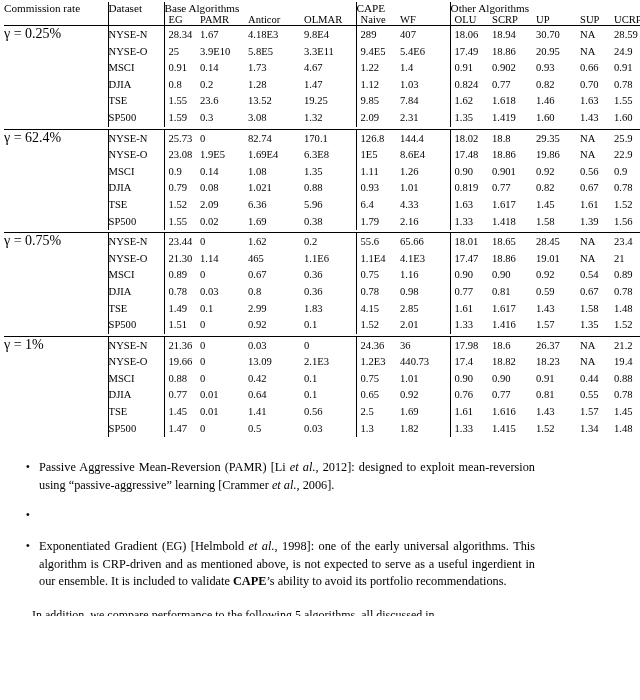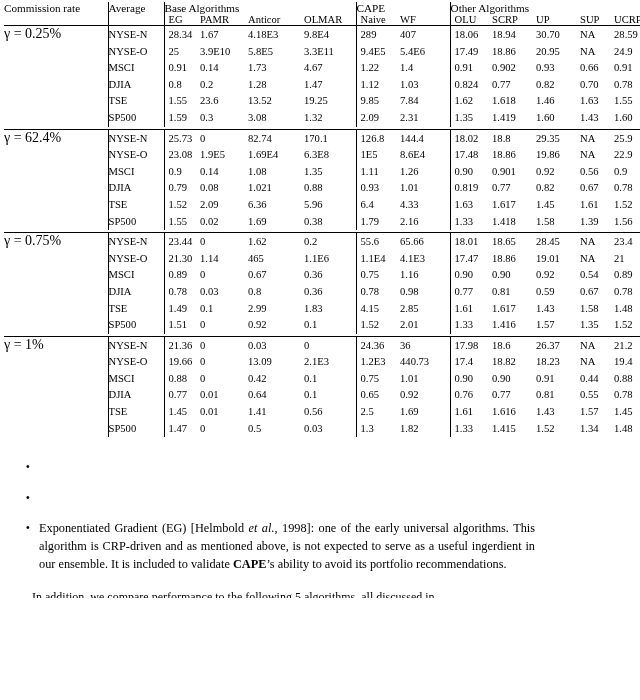--- a/index.html
+++ b/index.html
@@ -114,21 +114,21 @@
         <col class="c-wf">
       <col class="c-olu">
         <col class="c-scrp">
         <col class="c-up">
         <col class="c-sup">
         <col class="c-ucrp">
     </colgroup>
     <tbody>
       <tr class="hdr-top">
         <td>Commission rate</td>
-        <td class="sep-left ds-cell">Average</td>
+        <td class="sep-left ds-cell">Dataset</td>
         <td class="sep-left grp-title" colspan="4">Base Algorithms</td>
         <td class="sep-left grp-title" colspan="2">CAPE</td>
         <td class="sep-left grp-title" colspan="5">Other Algorithms</td>
       </tr>
       <tr class="hdr-sub rule-thick">
         <td></td>
         <td class="sep-left ds-cell"></td>
         <td class="vl-hdr">EG</td>
         <td>PAMR</td>
         <td>Anticor</td>
@@ -491,20 +491,21 @@
           <td class="num">1.52</td>
           <td class="num">1.34</td>
           <td class="num">1.48</td>
         </tr>
       </tbody>
   </table>
 
   <div class="bullets" id="bullet-list">
       <div class="bullet">
         <span class="dot">•</span>
+        <span class="txt">Passive Aggressive Mean-Reversion (PAMR) [Li <i>et al.</i>, 2012]: designed to exploit mean-reversion using “passive-aggressive” learning [Crammer <i>et al.</i>, 2006].</span>
       </div>
       <div class="bullet">
         <span class="dot">•</span>
       </div>
       <div class="bullet">
         <span class="dot">•</span>
         <span class="txt">Exponentiated Gradient (EG) [Helmbold <i>et al.</i>, 1998]: one of the early universal algorithms. This algorithm is CRP-driven and as mentioned above, is not expected to serve as a useful ingerdient in our ensemble. It is included to validate <b>CAPE</b>’s ability to avoid its portfolio recommendations.</span>
       </div>
     </div>
 

